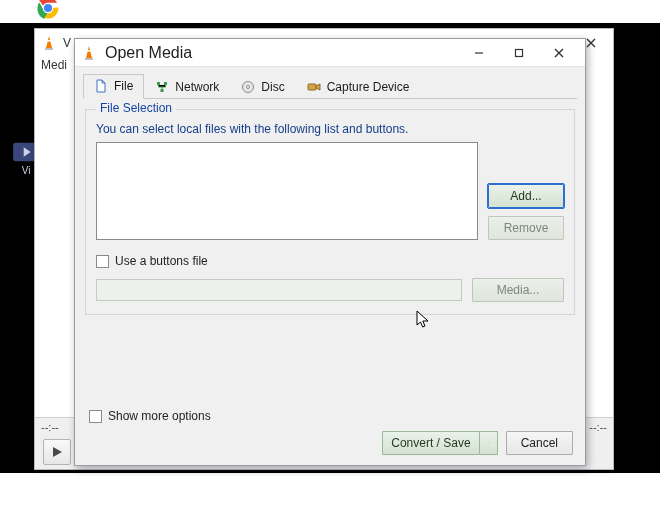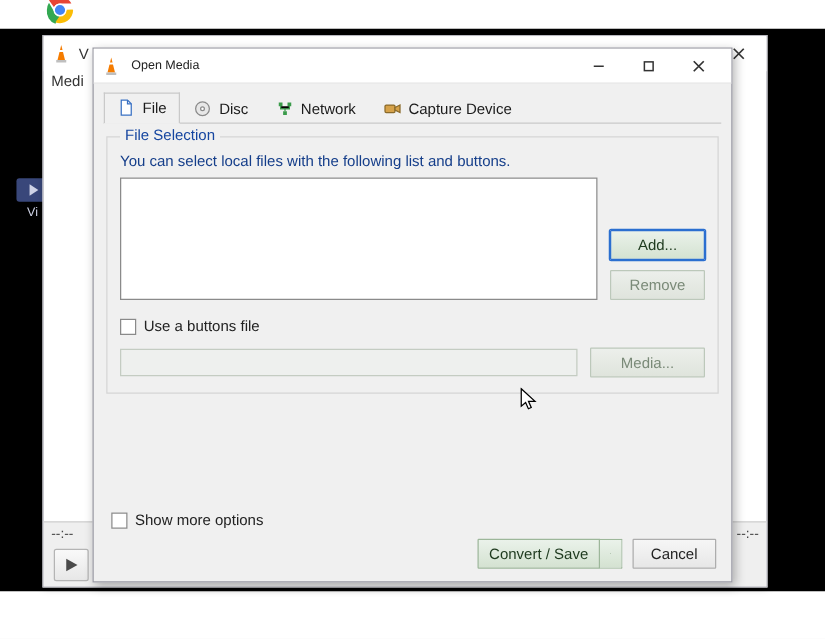--- a/index.html
+++ b/index.html
@@ -76,21 +76,21 @@
     left: 74px; top: 38px;
     width: 512px; height: 428px;
     background: #f0f0f0;
     border: 1px solid #9a9aa4;
     box-shadow: 2px 3px 8px rgba(0,0,0,.3);
   }
   .dlg-title {
     height: 28px; display:flex; align-items:center; gap:8px;
     padding: 0 6px; background:#fff; border-bottom: 1px solid #e4e4e4;
   }
-  .dlg-title .t { font-size: 10px; color:#222; }
+  .dlg-title .t { font-size: 16px; color:#222; }
   .winbtns { margin-left: auto; display:flex; }
   .winbtn { width: 40px; height: 28px; display:flex;align-items:center;justify-content:center; color:#333; }
 
   .dlg-body { position:relative; padding: 4px 8px 8px; }
 
   
   .tabbar { display:flex; gap:0; margin-top:2px; border-bottom:1px solid #c9c9c9; }
   .tab {
     display:flex; align-items:center; gap:6px;
     padding: 4px 10px 5px; font-size:12px;
@@ -271,33 +271,33 @@
     <div class="tabbar">
       <div class="tab active">
         <svg class="ticon" viewBox="0 0 14 14">
             <path d="M3 1h5l3 3v9H3z" fill="#fff" stroke="#3a72c4"></path>
             <path d="M8 1v3h3" fill="none" stroke="#3a72c4"></path>
           </svg>
         <span>File</span>
       </div>
       <div class="tab">
         <svg class="ticon" viewBox="0 0 14 14">
-            <circle cx="7" cy="7" r="5.5" fill="#e7e7e7" stroke="#8a8a8a"></circle>
-            <circle cx="7" cy="7" r="1.5" fill="#fff" stroke="#8a8a8a"></circle>
-          </svg>
-        <span>Disc</span>
-      </div>
-      <div class="tab">
-        <svg class="ticon" viewBox="0 0 14 14">
             <rect x="2" y="2" width="3" height="3" fill="#3a9b4a"></rect>
             <rect x="9" y="2" width="3" height="3" fill="#3a9b4a"></rect>
             <rect x="5.5" y="9" width="3" height="3" fill="#3a9b4a"></rect>
             <path d="M3.5 5v2h7V5M7 7v2" stroke="#3a9b4a" stroke-width="1"></path>
           </svg>
         <span>Network</span>
+      </div>
+      <div class="tab">
+        <svg class="ticon" viewBox="0 0 14 14">
+            <circle cx="7" cy="7" r="5.5" fill="#e7e7e7" stroke="#8a8a8a"></circle>
+            <circle cx="7" cy="7" r="1.5" fill="#fff" stroke="#8a8a8a"></circle>
+          </svg>
+        <span>Disc</span>
       </div>
       <div class="tab">
         <svg class="ticon" viewBox="0 0 14 14">
             <rect x="1" y="4" width="8" height="6" rx="1" fill="#d6a24a" stroke="#8a6a2a"></rect>
             <path d="M9 6l4-2v6l-4-2z" fill="#d6a24a" stroke="#8a6a2a"></path>
           </svg>
         <span>Capture Device</span>
       </div>
     </div>
 

